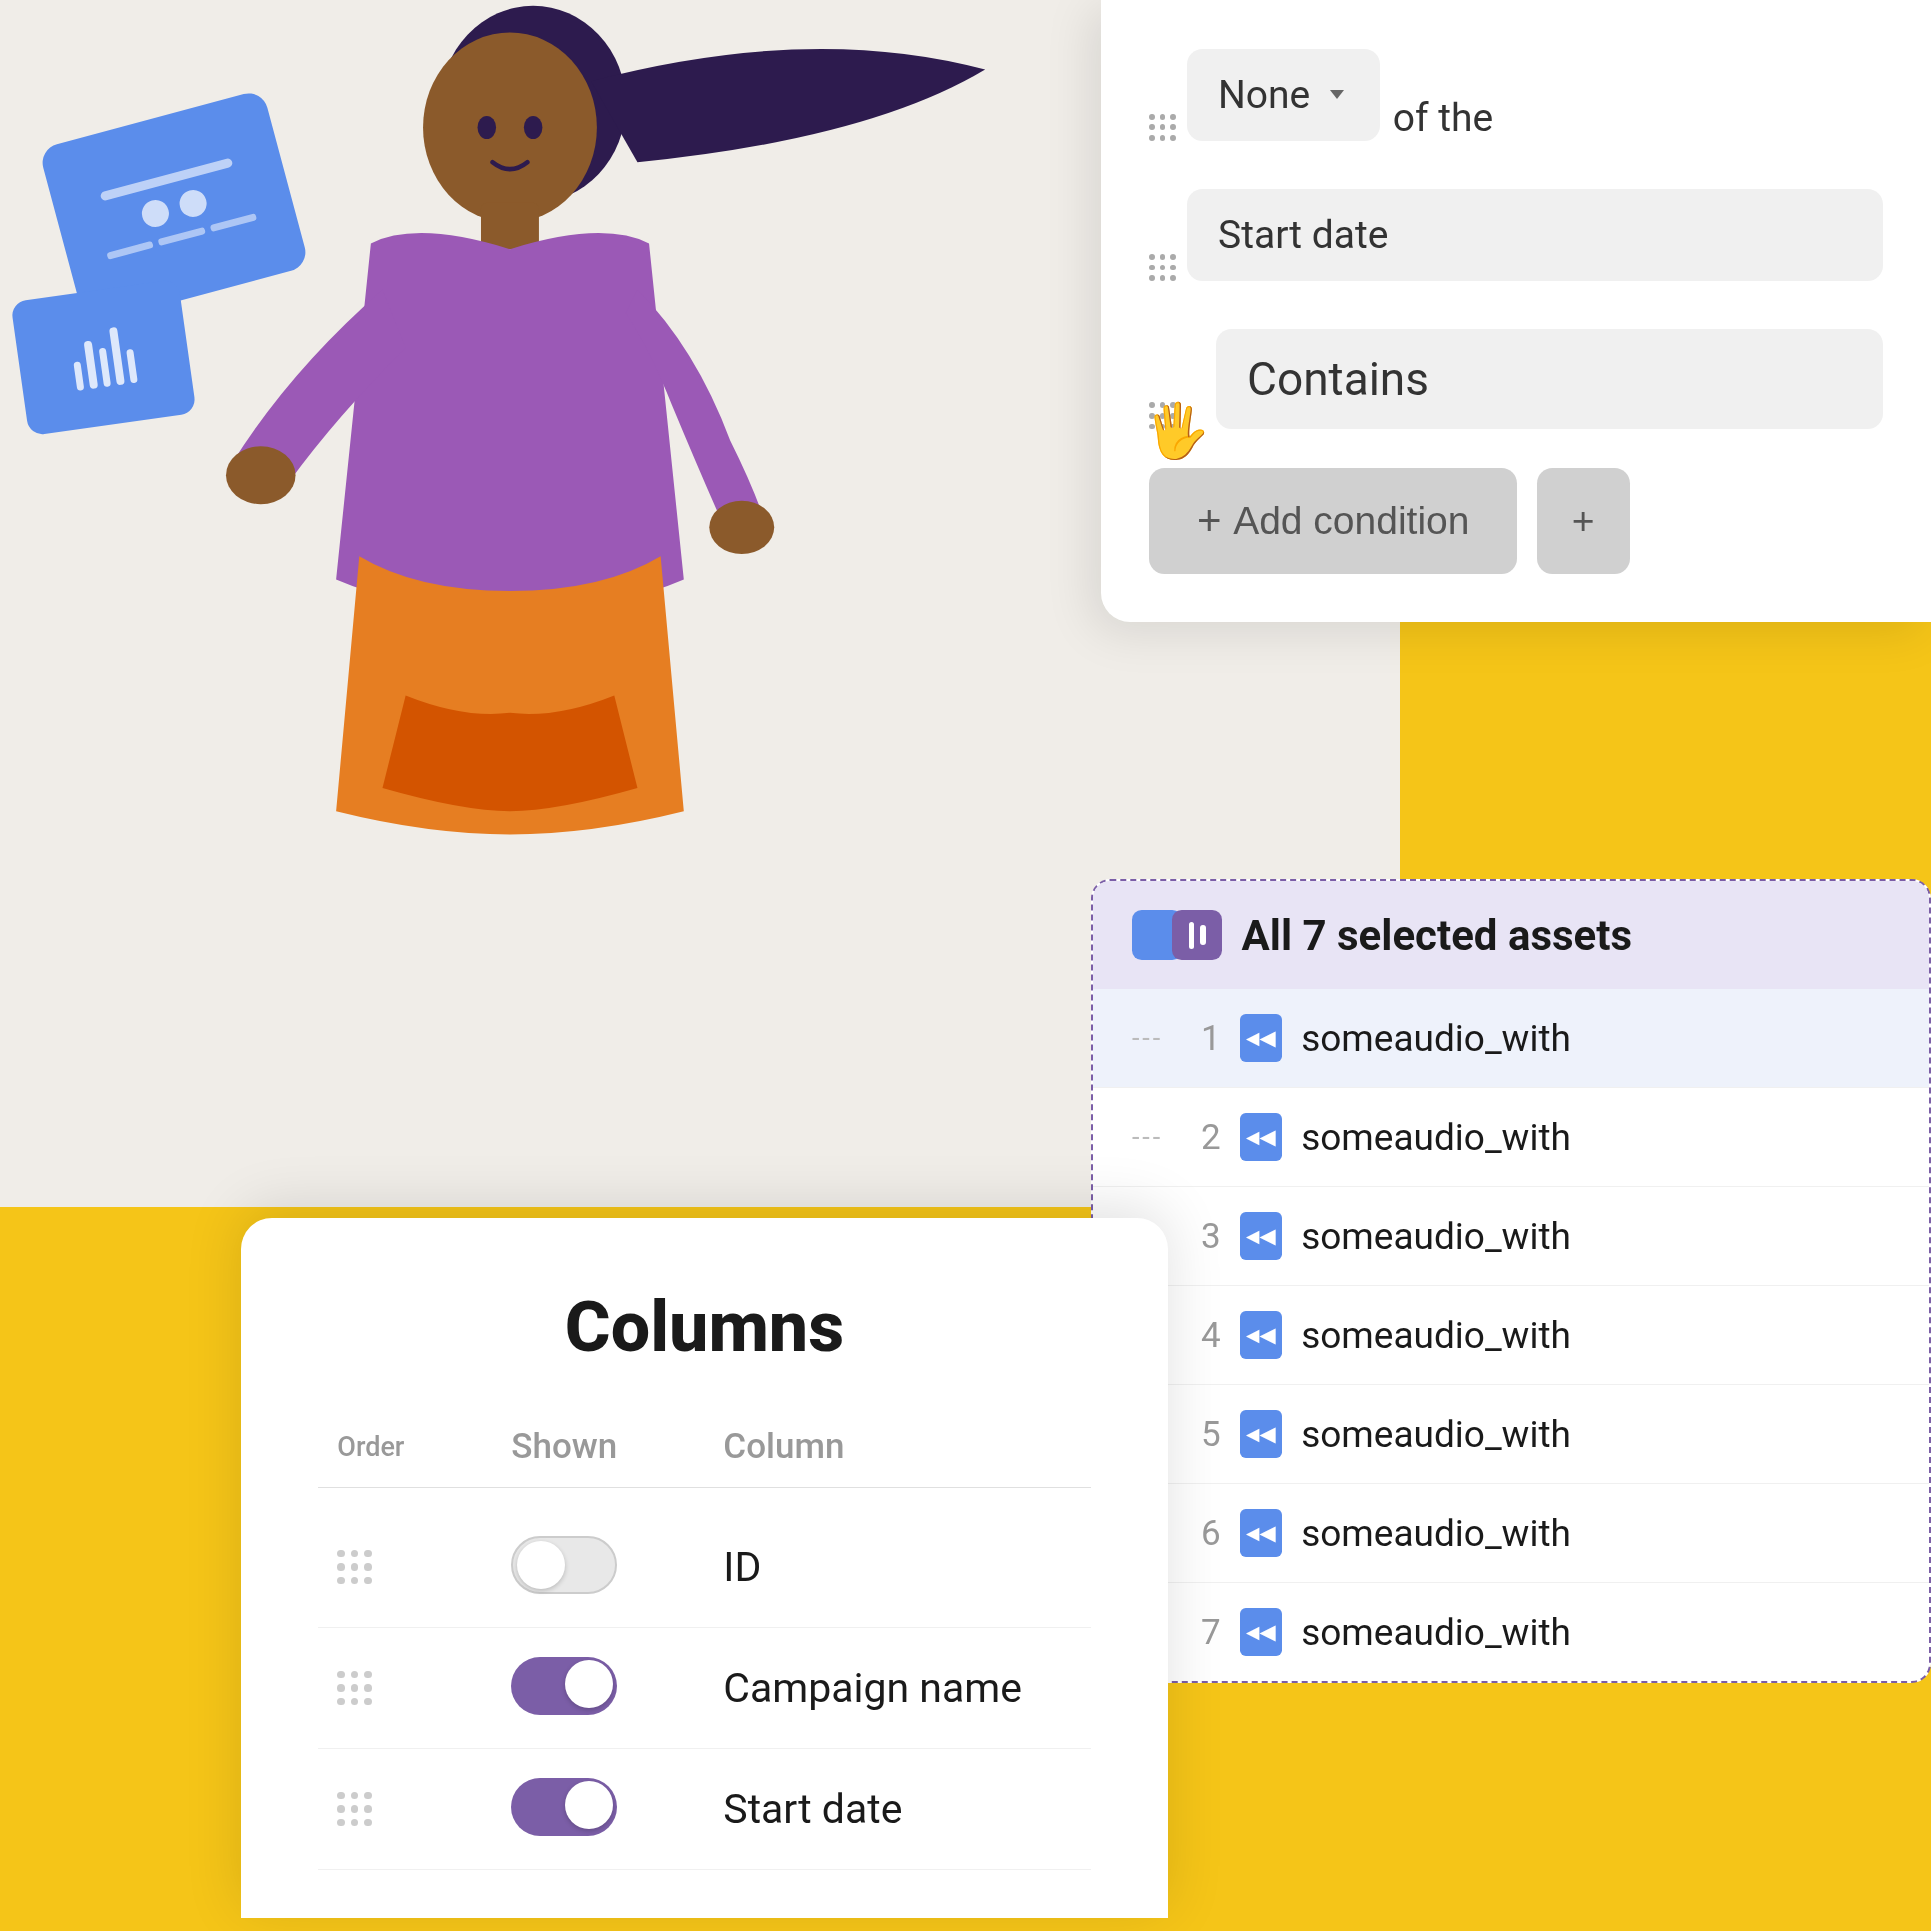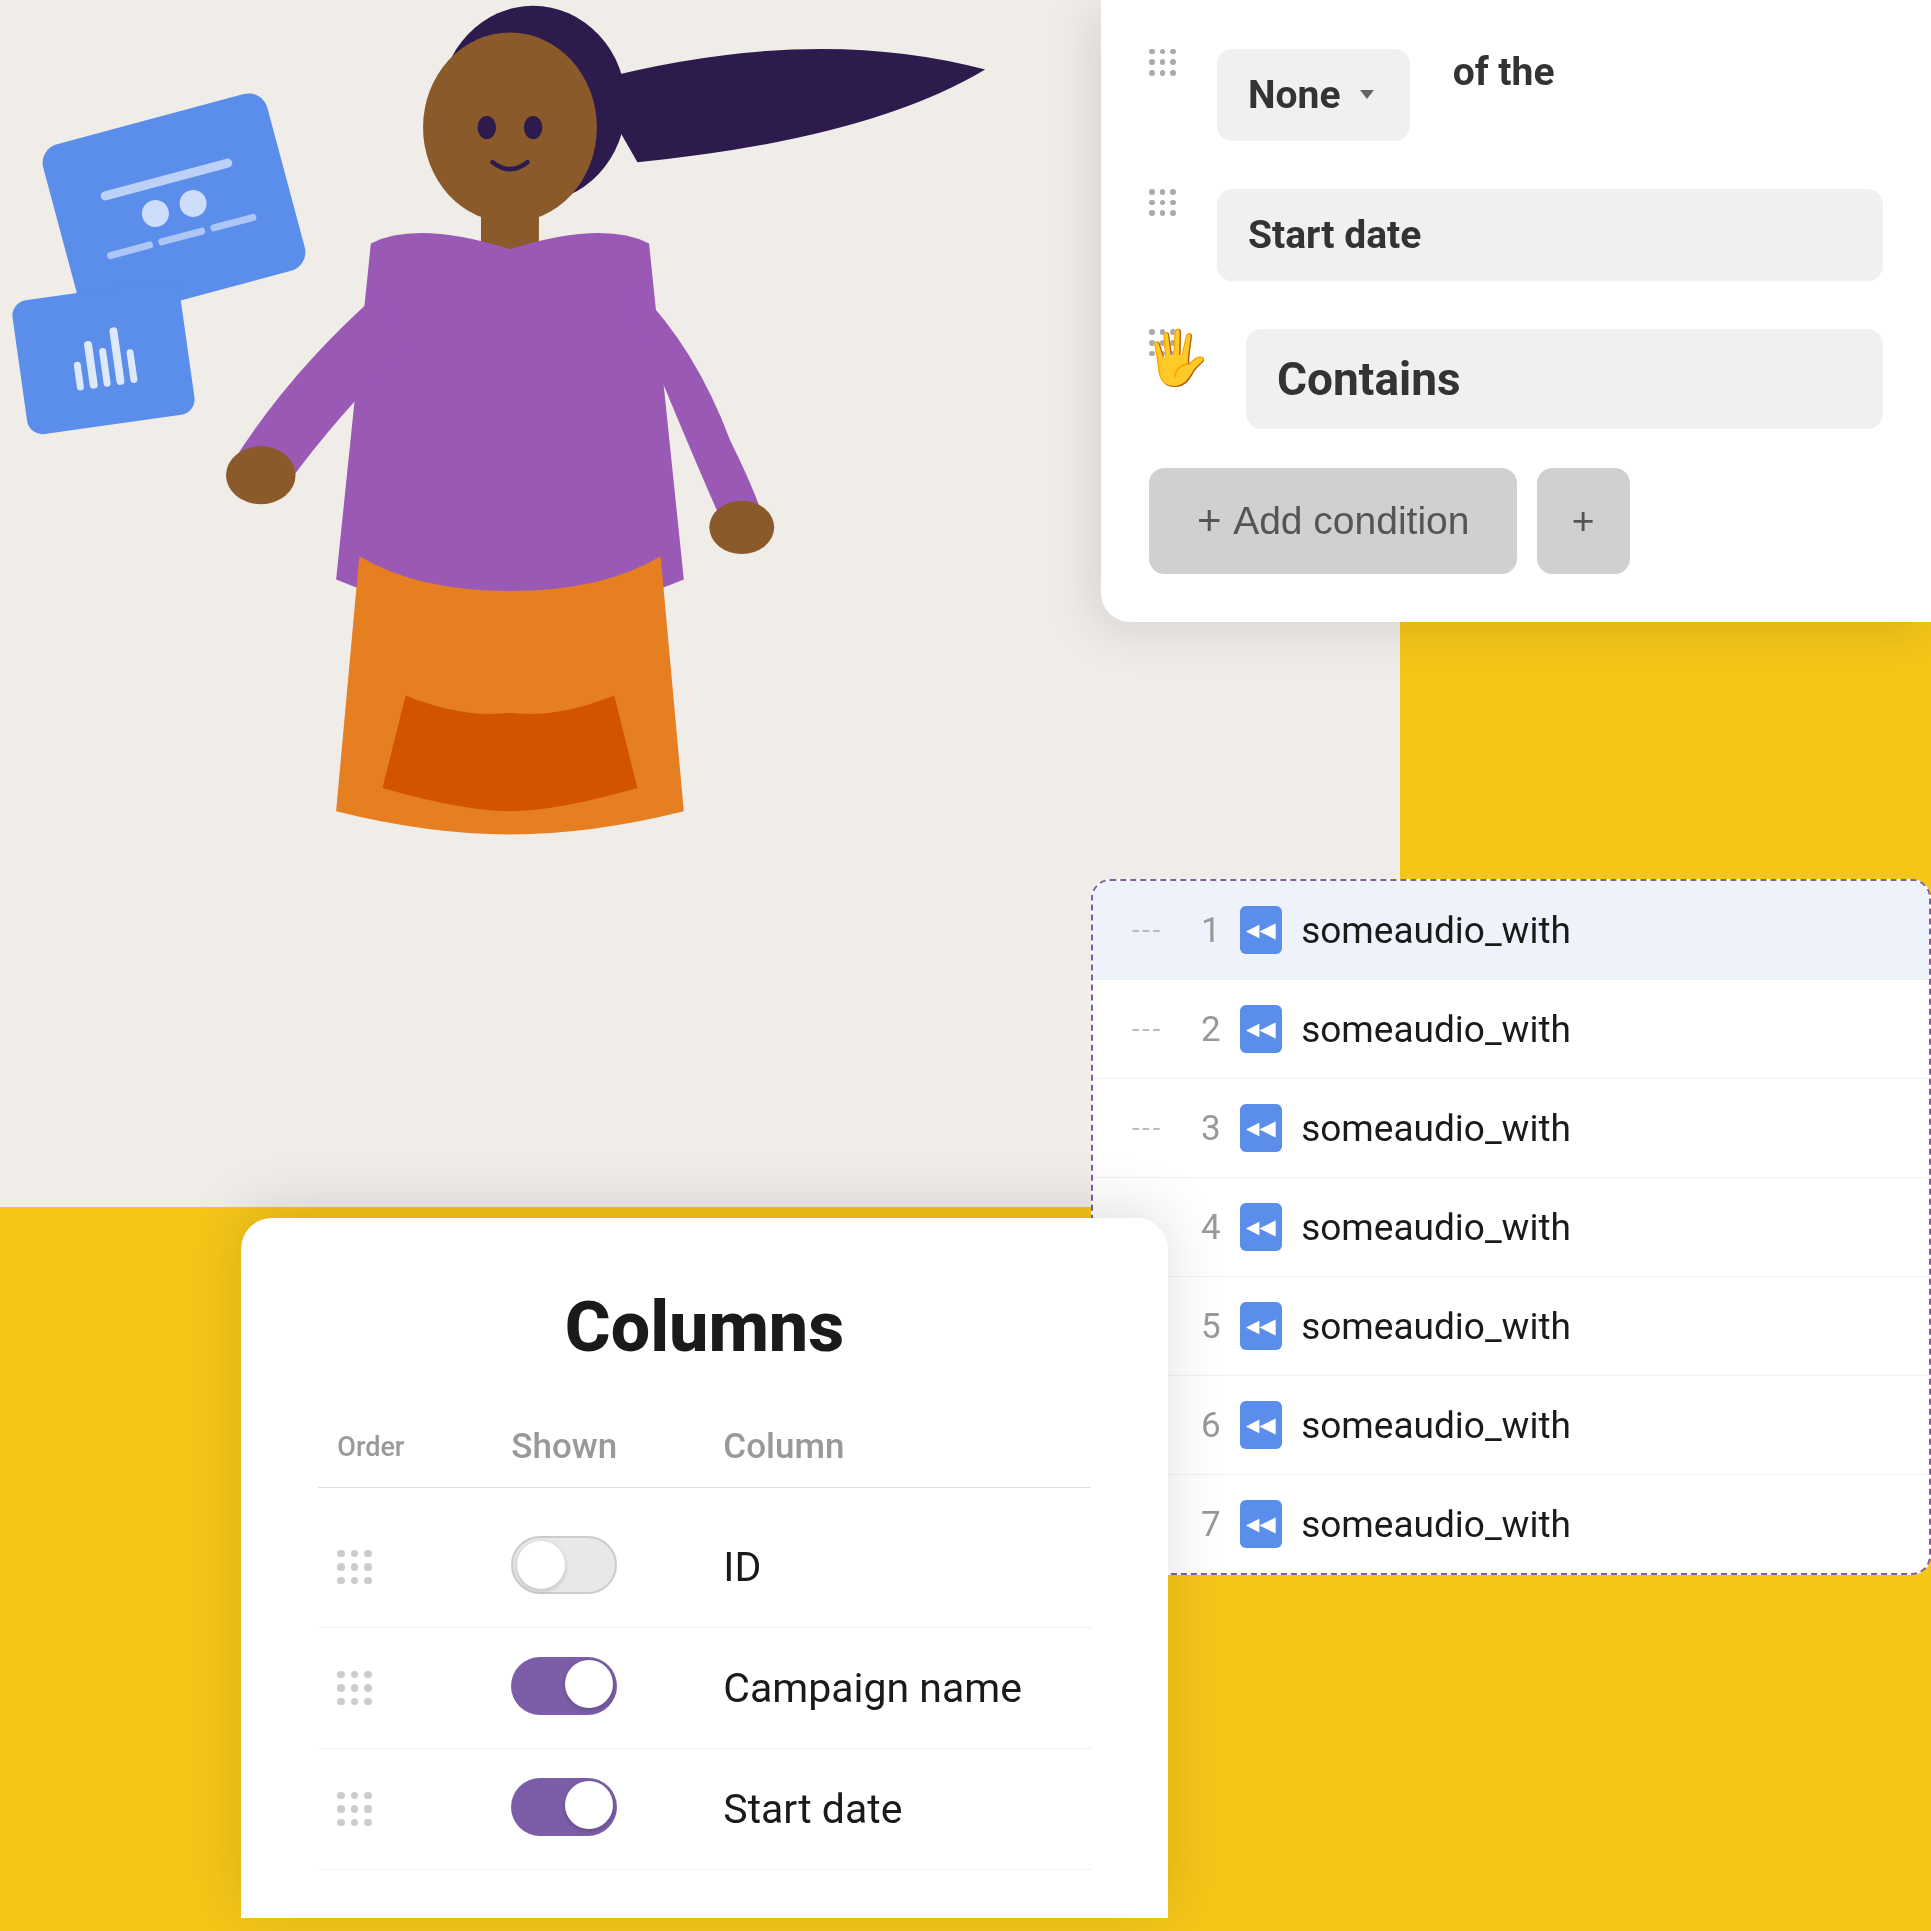--- a/index.html
+++ b/index.html
@@ -168,25 +168,24 @@
       width: 830px;
       background: #fff;
       border-radius: 0 0 0 29px;
       padding: 39px 48px 48px;
       z-index: 5;
       box-shadow: -9.7px 9.7px 48px rgba(0,0,0,0.1);
     }
 
     .filter-row {
       display: flex;
-      align-items: flex-start;
-      gap: 33px;
+      align-items: flex-end;
+      gap: 3px;
       margin-bottom: 29px;
       padding: 9.7px 0;
-      font-weight: bold;
     }
 
     .filter-drag {
       display: flex;
       flex-wrap: wrap;
       gap: 4.8px;
       width: 35px;
     }
 
     .filter-drag-dot {
@@ -542,20 +541,30 @@
       <span class="add-condition-plus">+</span>
       <span>Add condition</span>
     </button>
     <button class="filter-action-more">
       <span>+</span>
     </button>
   </div>
 </div>
 
 <div class="asset-panel">
+  <div class="asset-header">
+    <div class="asset-icon-group">
+      <div class="asset-icon-blue"></div>
+      <div class="asset-icon-purple">
+        <span style="width: 5.8px; height: 27px; background: white; border-radius: 2.9px; display: inline-block; margin: 0 2.9px;"></span>
+        <span style="width: 5.8px; height: 19.3px; background: white; border-radius: 2.9px; display: inline-block; margin: 0 2.9px;"></span>
+      </div>
+    </div>
+    <span class="asset-header-text">All 7 selected assets</span>
+  </div>
 
   <div class="asset-row selected">
     <span style="font-size: 27px; color: #bbb; letter-spacing: -1.9px;">- - -</span>
     <span class="asset-number">1</span>
     <div class="asset-file-icon" style="background: #5B8DEB; padding: 7.7px;">
       <span style="font-size: 21px; color: white;">◀</span>
     </div>
     <span class="asset-name">someaudio_with</span>
   </div>
 

